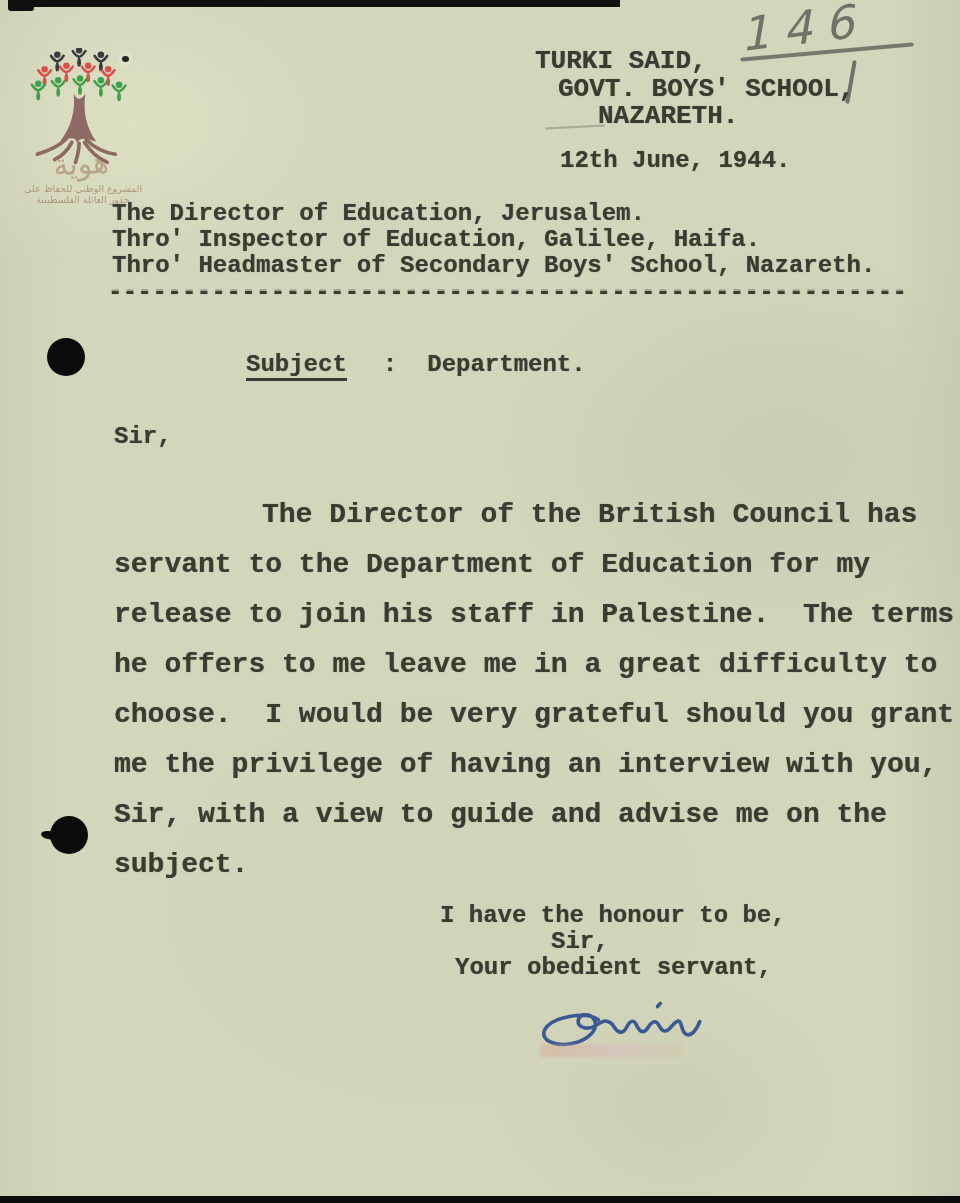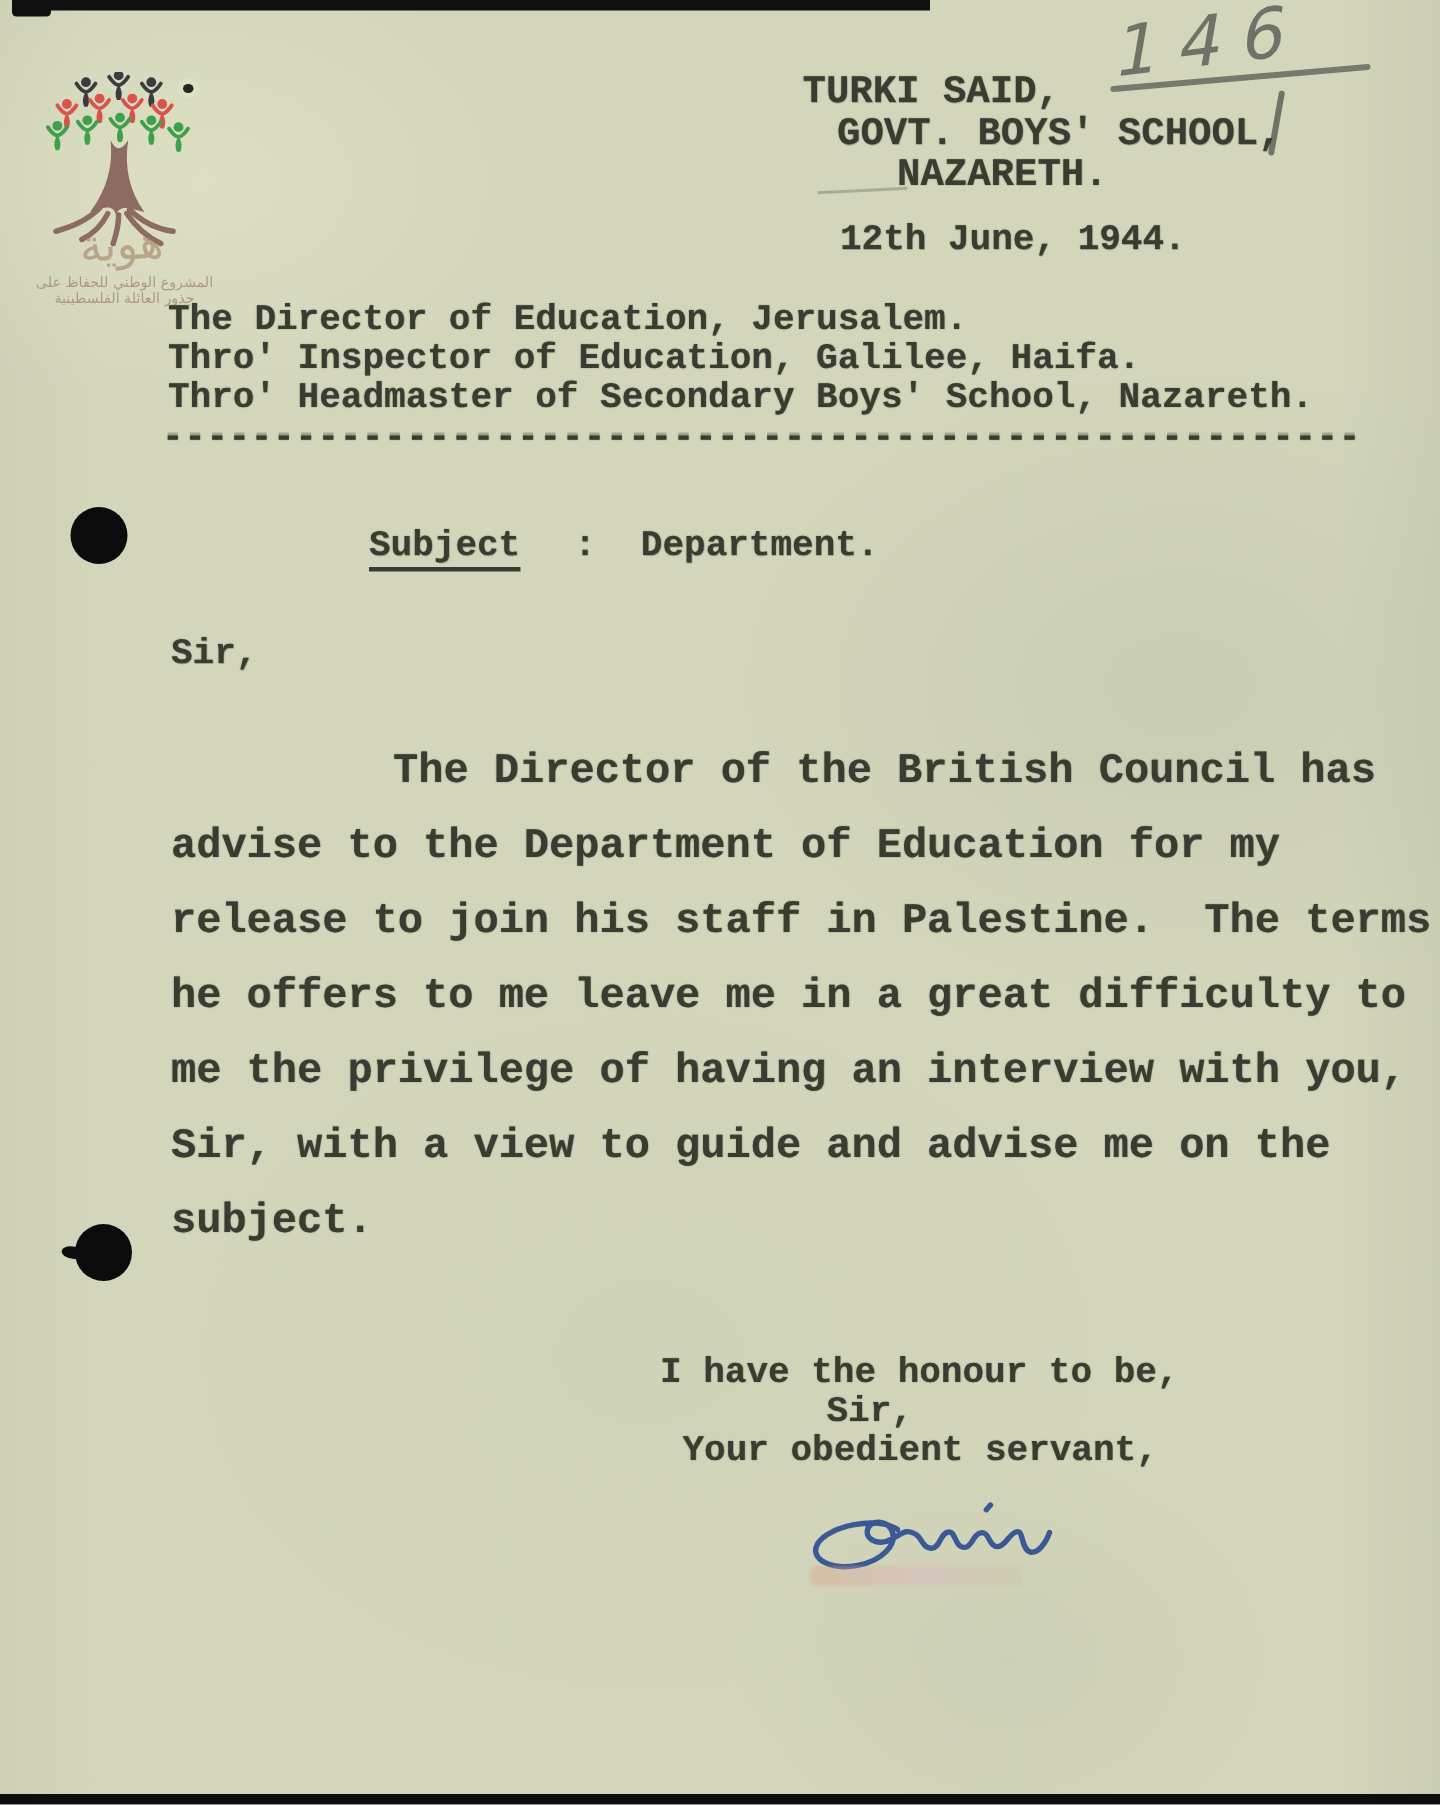--- a/index.html
+++ b/index.html
@@ -126,23 +126,24 @@
   <div class="tw bodytxt" style="left:112px;top:227px;">Thro' Inspector of Education, Galilee, Haifa.</div>
   <div class="tw bodytxt" style="left:112px;top:253px;text-align:center;">Thro' Headmaster of Secondary Boys' School, Nazareth.</div>
   <div class="tw bodytxt divider" style="left:108px;top:280px;">------------------------------------------------------</div>
 
   <div class="tw bodytxt" style="left:246px;top:352px;"><span class="subj-label">Subject</span><span class="subj-colon">:</span><span class="subj-value">Department.</span></div>
 
   <div class="tw bodytxt" style="left:114px;top:424px;">Sir,</div>
 
   <div class="body-block">
     <div class="tw body-line indent" style="position:static;">The Director of the British Council has</div>
-    <div class="tw body-line" style="position:static;">advise to the Department of Education for my</div>
+    <div class="tw body-line" style="position:static;">servant to the Department of Education for my</div>
     <div class="tw body-line" style="position:static;">release to join his staff in Palestine.  The terms</div>
     <div class="tw body-line" style="position:static;">he offers to me leave me in a great difficulty to</div>
+    <div class="tw body-line" style="position:static;">choose.  I would be very grateful should you grant</div>
     <div class="tw body-line" style="position:static;">me the privilege of having an interview with you,</div>
     <div class="tw body-line" style="position:static;">Sir, with a view to guide and advise me on the</div>
     <div class="tw body-line" style="position:static;">subject.</div>
   </div>
 
   <div class="tw bodytxt" style="left:440px;top:903px;">I have the honour to be,</div>
   <div class="tw bodytxt" style="left:551px;top:929px;">Sir,</div>
   <div class="tw bodytxt" style="left:455px;top:955px;">Your obedient servant,</div>
 
   <div class="sig">

